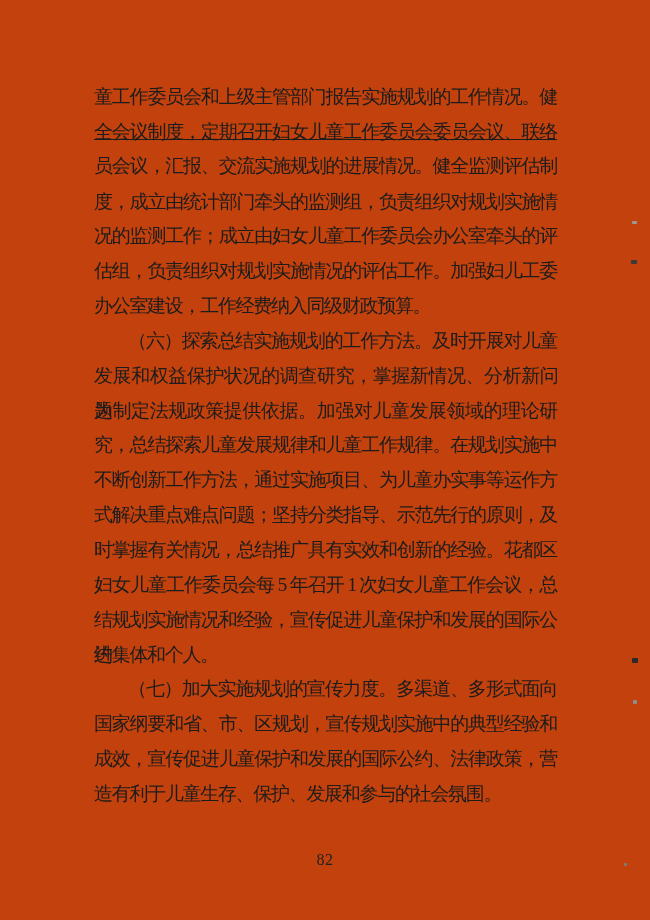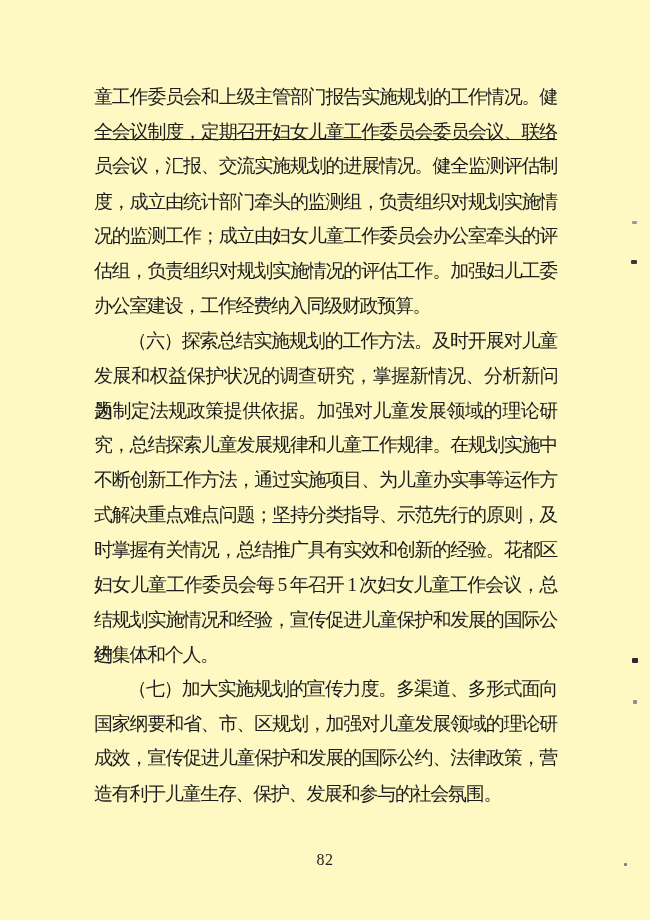--- a/index.html
+++ b/index.html
@@ -6,21 +6,21 @@
   html, body { width: 650px; height: 920px; }
   body {
     position: relative;
     background: #fcfcfc;
     font-family: "Liberation Serif", "DejaVu Serif", serif;
     overflow: hidden;
   }
   .page {
     position: absolute;
     inset: 0;
-    background: #fef9c3;
+    background: #c2410c;
   }
   .text-block {
     position: absolute;
     left: 94px;
     top: 80px;
     width: 463px;
   }
   .line {
     height: 34.85px;
     line-height: 34.85px;
@@ -72,22 +72,22 @@
       <div class="line fill" style="letter-spacing: -1.85px; white-space: normal;">发展和权益保护状况的调查研究，掌握新情况、分析新问题，</div>
       <div class="line fill" style="white-space: normal;">为制定法规政策提供依据。加强对儿童发展领域的理论研</div>
       <div class="line fill" style="white-space: normal;">究，总结探索儿童发展规律和儿童工作规律。在规划实施中</div>
       <div class="line fill" style="white-space: normal;">不断创新工作方法，通过实施项目、为儿童办实事等运作方</div>
       <div class="line fill" style="white-space: normal;">式解决重点难点问题；坚持分类指导、示范先行的原则，及</div>
       <div class="line fill" style="white-space: normal;">时掌握有关情况，总结推广具有实效和创新的经验。花都区</div>
       <div class="line fill" style="white-space: normal;">妇女儿童工作委员会每 5 年召开 1 次妇女儿童工作会议，总</div>
       <div class="line fill" style="white-space: normal;">结规划实施情况和经验，宣传促进儿童保护和发展的国际公约</div>
       <div class="line">进集体和个人。</div>
       <div class="line indent fill" style="white-space: normal;">（七）加大实施规划的宣传力度。多渠道、多形式面向</div>
-      <div class="line fill" style="white-space: normal;">国家纲要和省、市、区规划，加强对儿童发展领域的理论研</div>
-      <div class="line fill" style="white-space: normal; font-family: Liberation Mono, monospace;">成效，宣传促进儿童保护和发展的国际公约、法律政策，营</div>
+      <div class="line fill" style="white-space: normal;">国家纲要和省、市、区规划，宣传规划实施中的典型经验和</div>
+      <div class="line fill" style="white-space: normal;">成效，宣传促进儿童保护和发展的国际公约、法律政策，营</div>
       <div class="line">造有利于儿童生存、保护、发展和参与的社会氛围。</div>
     </div>
 
   <div class="page-number">82</div>
 
   <div class="speck speck-1"></div>
   <div class="speck speck-2"></div>
   <div class="speck speck-3"></div>
   <div class="speck speck-4"></div>
   <div class="speck speck-5"></div>

